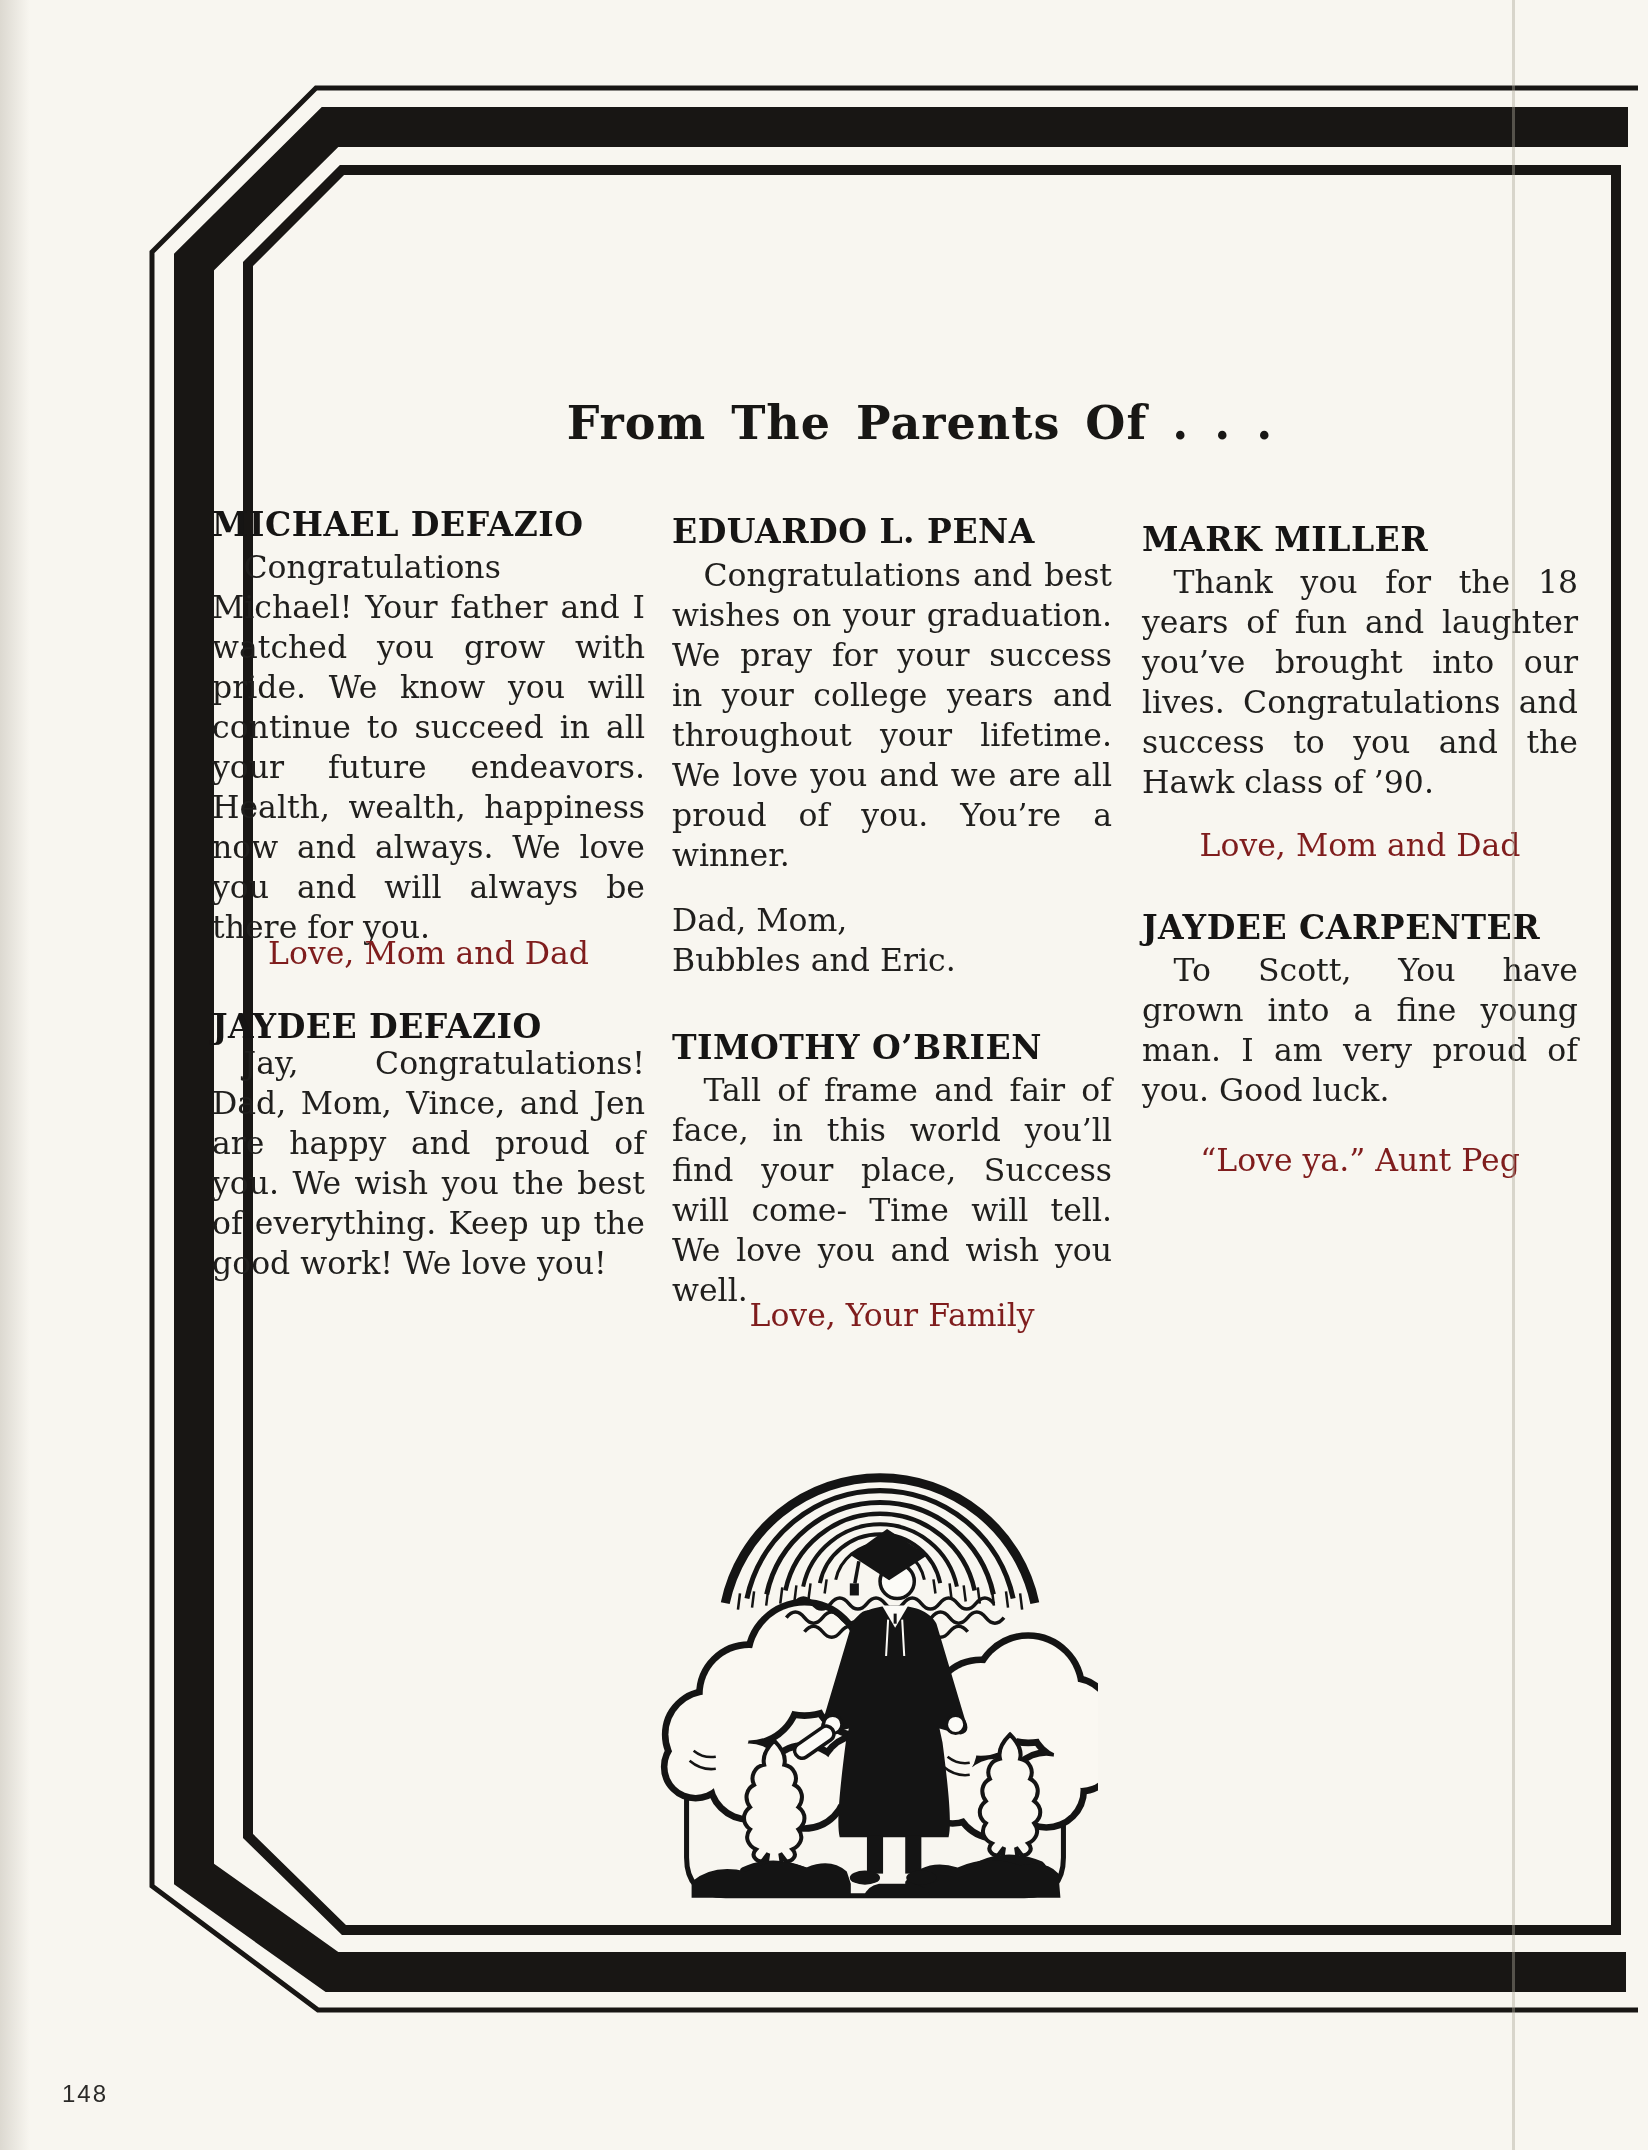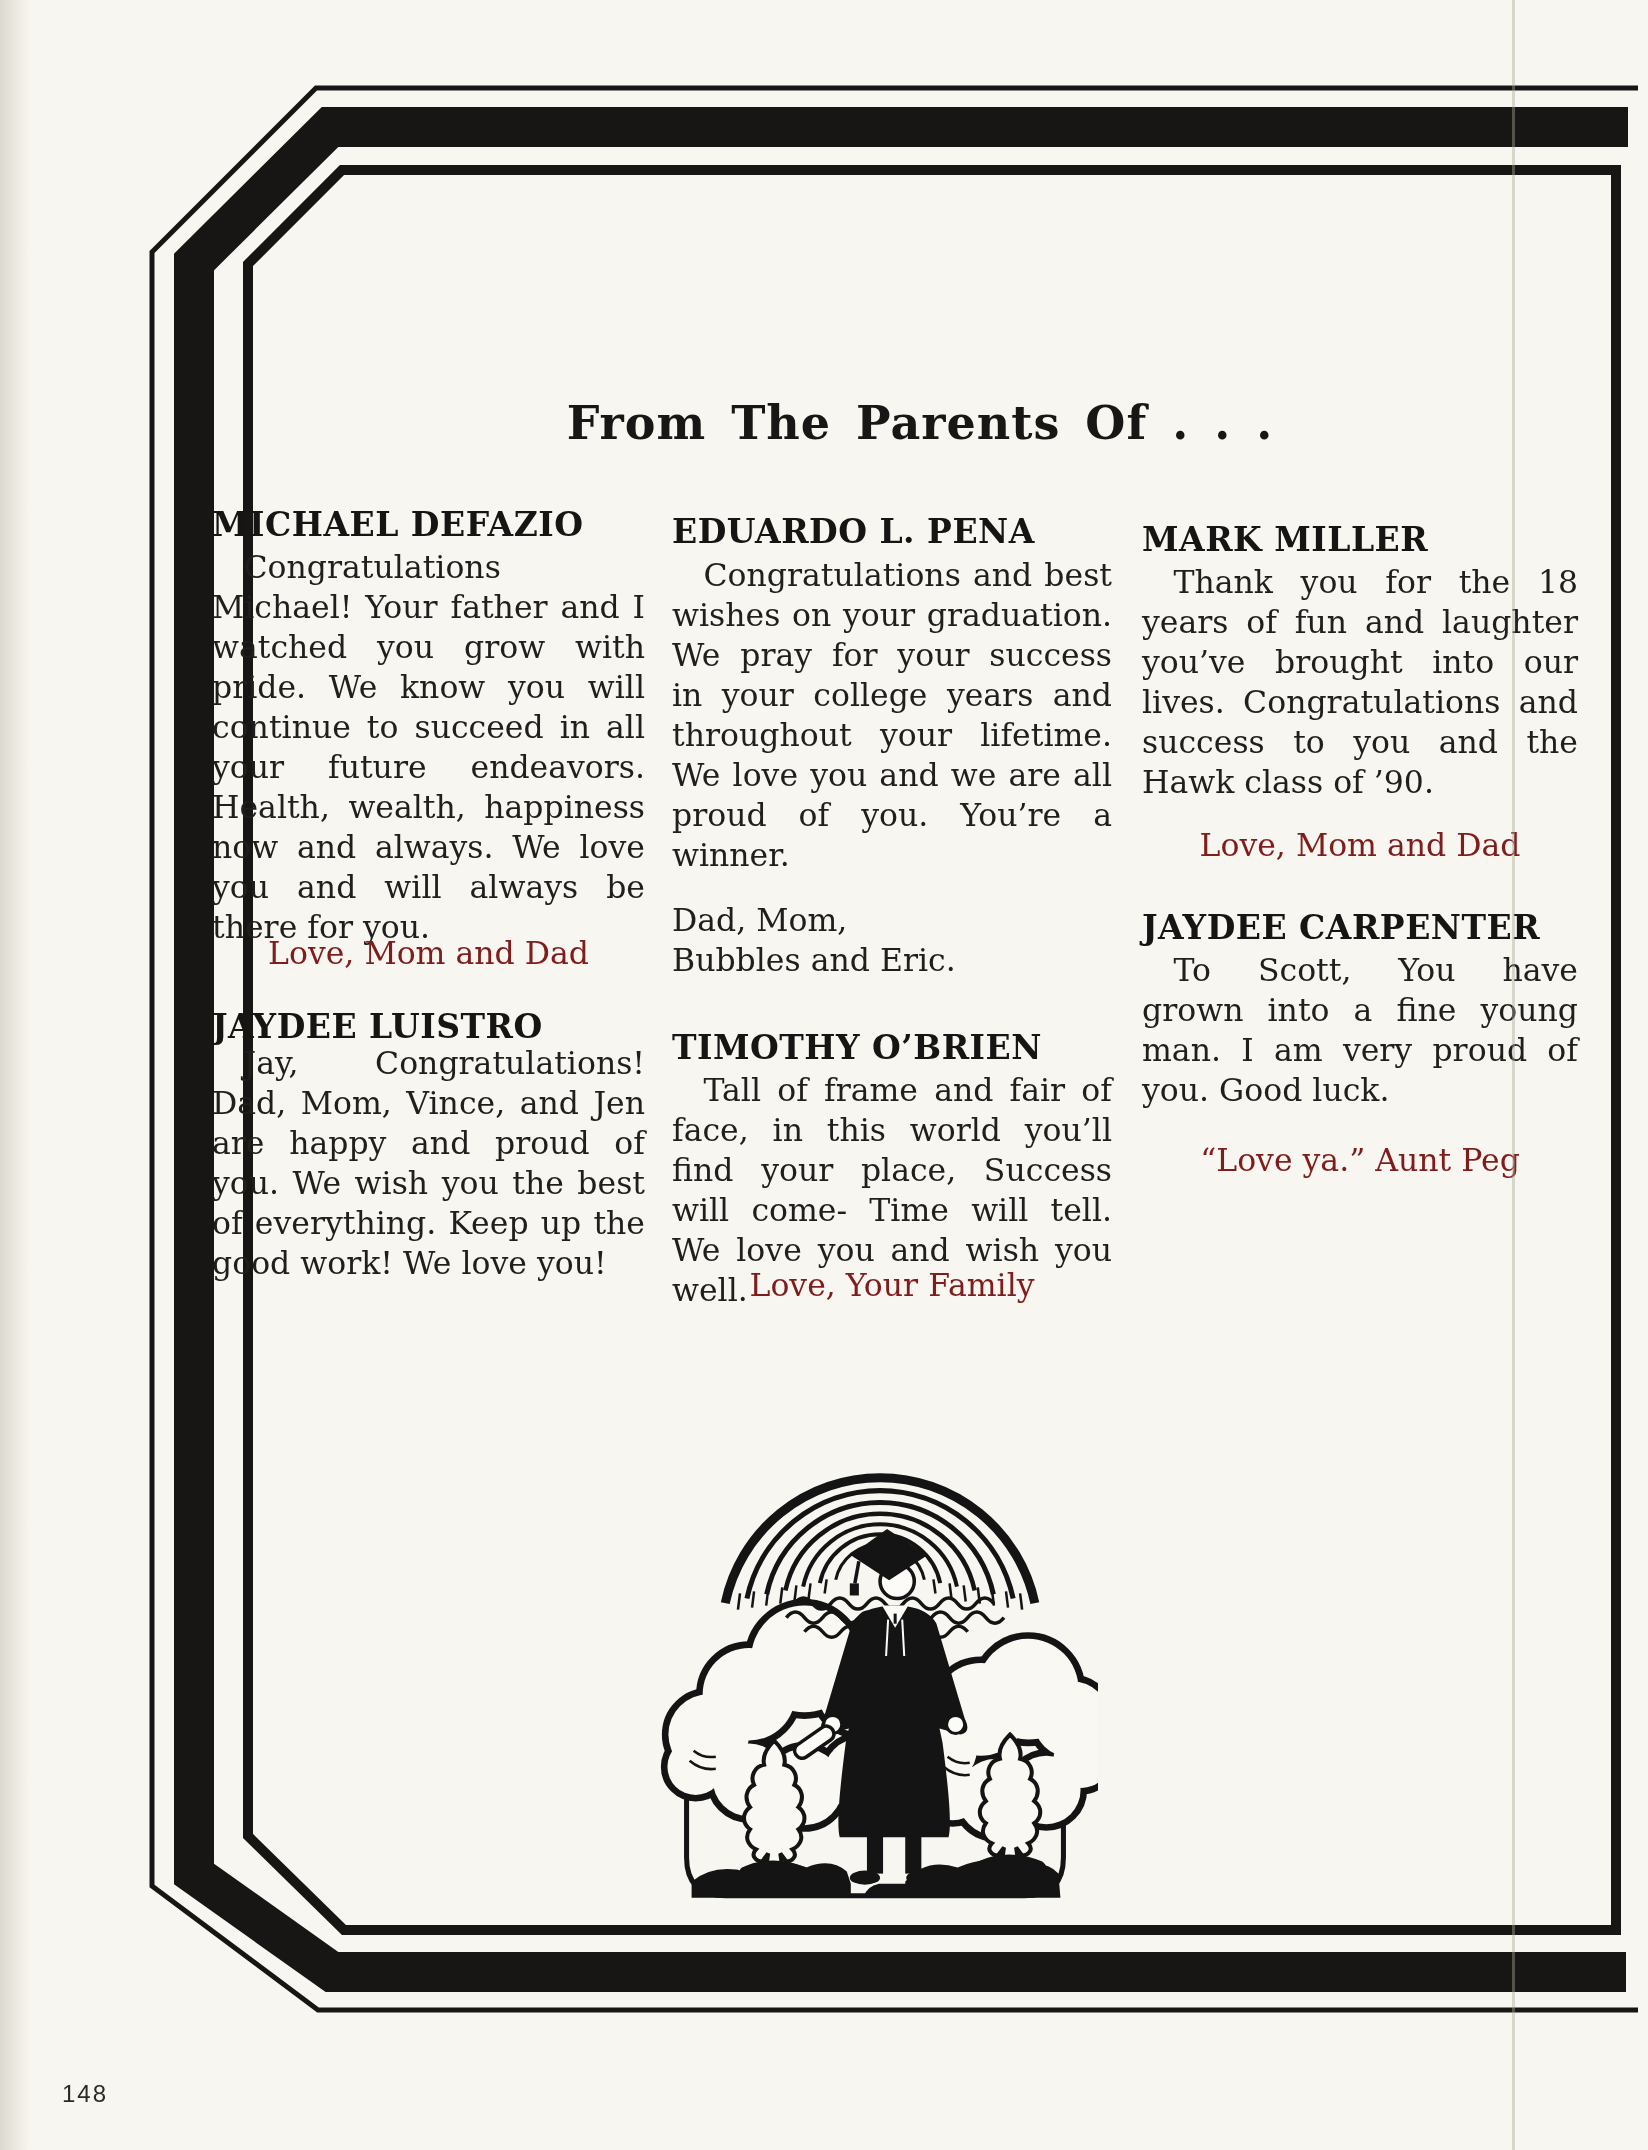--- a/index.html
+++ b/index.html
@@ -47,31 +47,31 @@
   <path d="M 1628,127 L 330,127 L 194,262 L 194,1874 L 332,1972 L 1626,1972" fill="none" stroke="#181614" stroke-width="40"></path>
   <path d="M 1616,170 L 342,170 L 248,264 L 248,1836 L 344,1930 L 1616,1930 Z" fill="none" stroke="#181614" stroke-width="10"></path>
 </svg>
 
 <div class="page-title">From The Parents Of . . .</div>
 
 <div class="col" id="col1">
   <div class="blk sec-h" style="top:5px">MICHAEL DEFAZIO</div>
   <div class="blk sec-p" style="top:47px">Congratulations Michael! Your father and I watched you grow with pride. We know you will continue to succeed in all your future endeavors. Health, wealth, happiness now and always. We love you and will always be there for you.</div>
   <div class="blk sig-center" style="top:433px">Love, Mom and Dad</div>
-  <div class="blk sec-h" style="top:507px">JAYDEE LUISTRO</div>
+  <div class="blk sec-h" style="top:507px">JAYDEE DEFAZIO</div>
   <div class="blk sec-p" style="top:543px">Jay, Congratulations! Dad, Mom, Vince, and Jen are happy and proud of you. We wish you the best of everything. Keep up the good work! We love you!</div>
 </div>
 
 <div class="col" id="col2">
   <div class="blk sec-h" style="top:12px">EDUARDO L. PENA</div>
   <div class="blk sec-p" style="top:55px">Congratulations and best wishes on your graduation. We pray for your success in your college years and throughout your lifetime. We love you and we are all proud of you. You’re a winner.</div>
   <div class="blk sig-left" id="sig-pena" style="top:400px">Dad, Mom, Bubbles and Eric.</div>
   <div class="blk sec-h" style="top:528px">TIMOTHY O’BRIEN</div>
   <div class="blk sec-p" style="top:570px">Tall of frame and fair of face, in this world you’ll find your place, Success will come- Time will tell. We love you and wish you well.</div>
-  <div class="blk sig-center" style="top:765px">Love, Your Family</div>
+  <div class="blk sig-center" style="top:795px">Love, Your Family</div>
 </div>
 
 <div class="col" id="col3">
   <div class="blk sec-h" style="top:20px">MARK MILLER</div>
   <div class="blk sec-p" style="top:62px">Thank you for the 18 years of fun and laughter you’ve brought into our lives. Congratulations and success to you and the Hawk class of ’90.</div>
   <div class="blk sig-center" style="top:325px">Love, Mom and Dad</div>
   <div class="blk sec-h" style="top:408px">JAYDEE CARPENTER</div>
   <div class="blk sec-p" style="top:450px">To Scott, You have grown into a fine young man. I am very proud of you. Good luck.</div>
   <div class="blk sig-center" style="top:640px">“Love ya.” Aunt Peg</div>
 </div>

